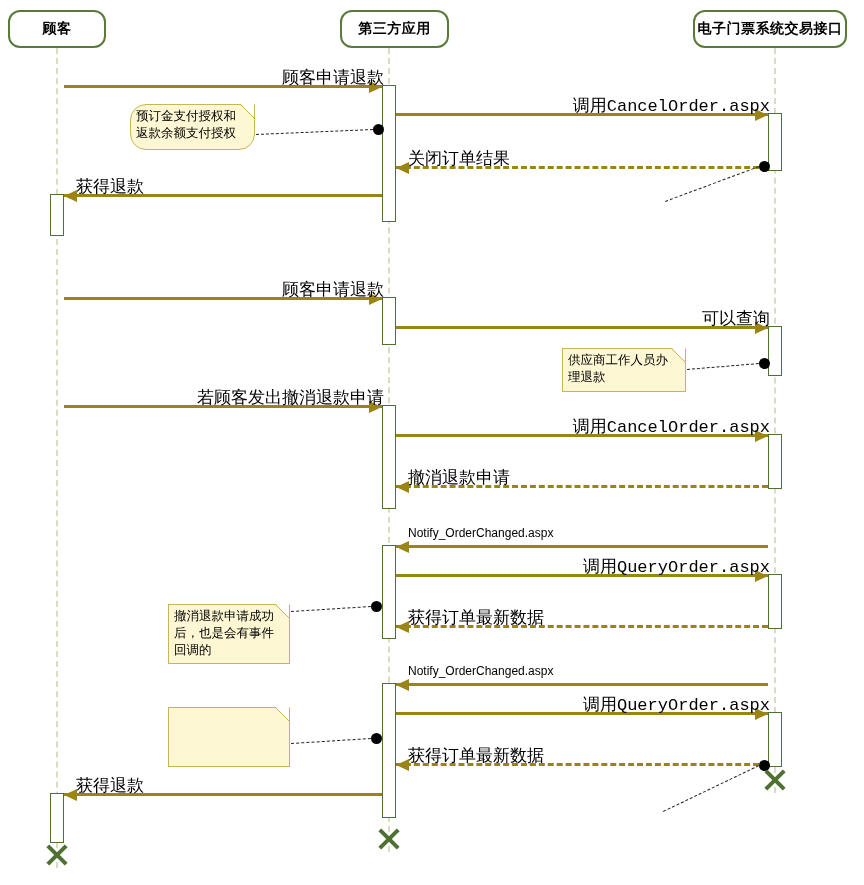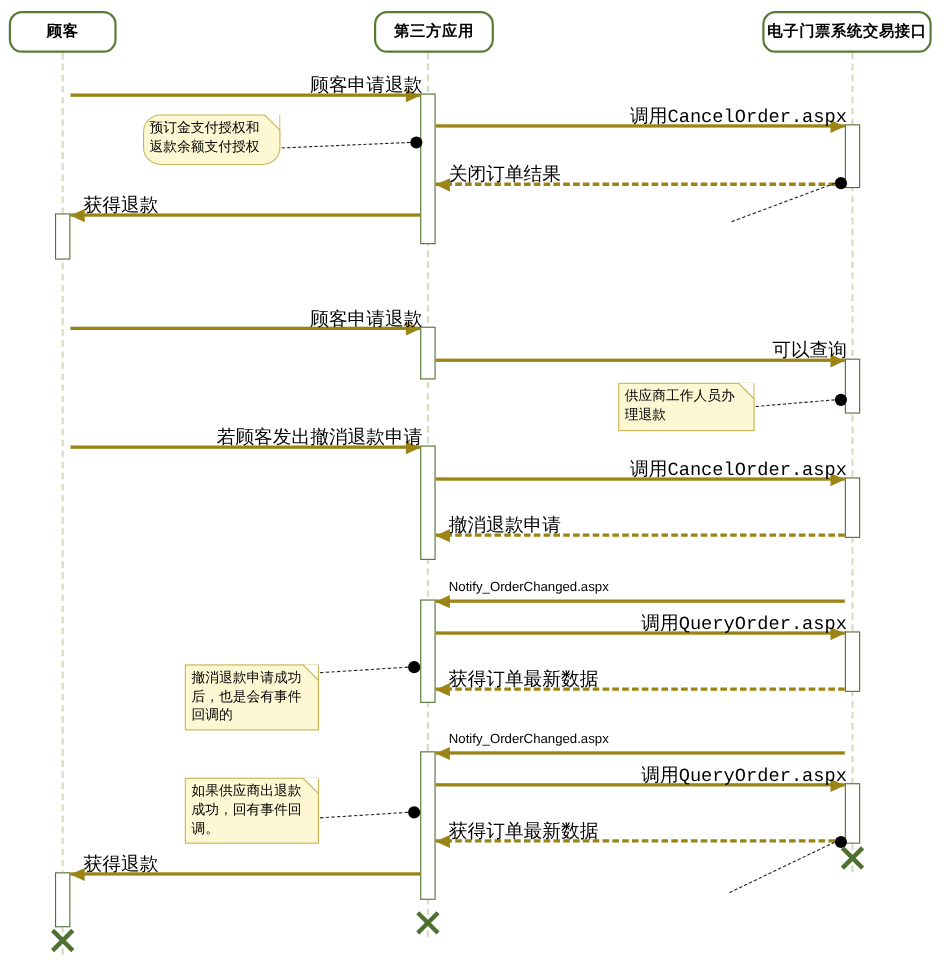--- a/index.html
+++ b/index.html
@@ -223,23 +223,21 @@
       </svg></div>
     <div class="note-anchor" style="left: 291px; top: 611px; width: 80.1561px; transform: rotate(-3.57633deg);"></div>
     <div class="note-dot" style="left: 371px; top: 601px;"></div>
     <div class="note" style="left: 168px; top: 576px; width: 122px; min-height: 60px; margin-top: 28px;"><div>撤消退款申请成功
 后，也是会有事件
 回调的</div><div class="fold"></div><svg width="15" height="15" style="position: absolute; top: -1px; right: -1px;">
         <path d="M0.5,0.5 L14.5,14.5 M14.5,14.5 L14.5,0.5" stroke="#c9b458" fill="none"></path>
       </svg></div>
     <div class="note-anchor" style="left: 291px; top: 743px; width: 80.1561px; transform: rotate(-3.57633deg);"></div>
     <div class="note-dot" style="left: 371px; top: 733px;"></div>
-    <div class="note" style="left: 168px; top: 707px; width: 122px; min-height: 60px;"><div>如果供应商出退款
-成功，回有事件回
-调。</div><div class="fold"></div><svg width="15" height="15" style="position: absolute; top: -1px; right: -1px;">
+    <div class="note" style="left: 168px; top: 707px; width: 122px; min-height: 60px;"><div class="fold"></div><svg width="15" height="15" style="position: absolute; top: -1px; right: -1px;">
         <path d="M0.5,0.5 L14.5,14.5 M14.5,14.5 L14.5,0.5" stroke="#c9b458" fill="none"></path>
       </svg></div>
     <div class="note-anchor" style="left: 663px; top: 811px; width: 106.452px; transform: rotate(-25.6022deg);"></div>
     <div class="note-dot" style="left: 759px; top: 760px;"></div>
     <div class="destroy" style="left: 44px; top: 842px;">
       <span class="a"></span>
       <span class="b"></span>
     </div>
     <div class="destroy" style="left: 376px; top: 826px;">
       <span class="a"></span>

